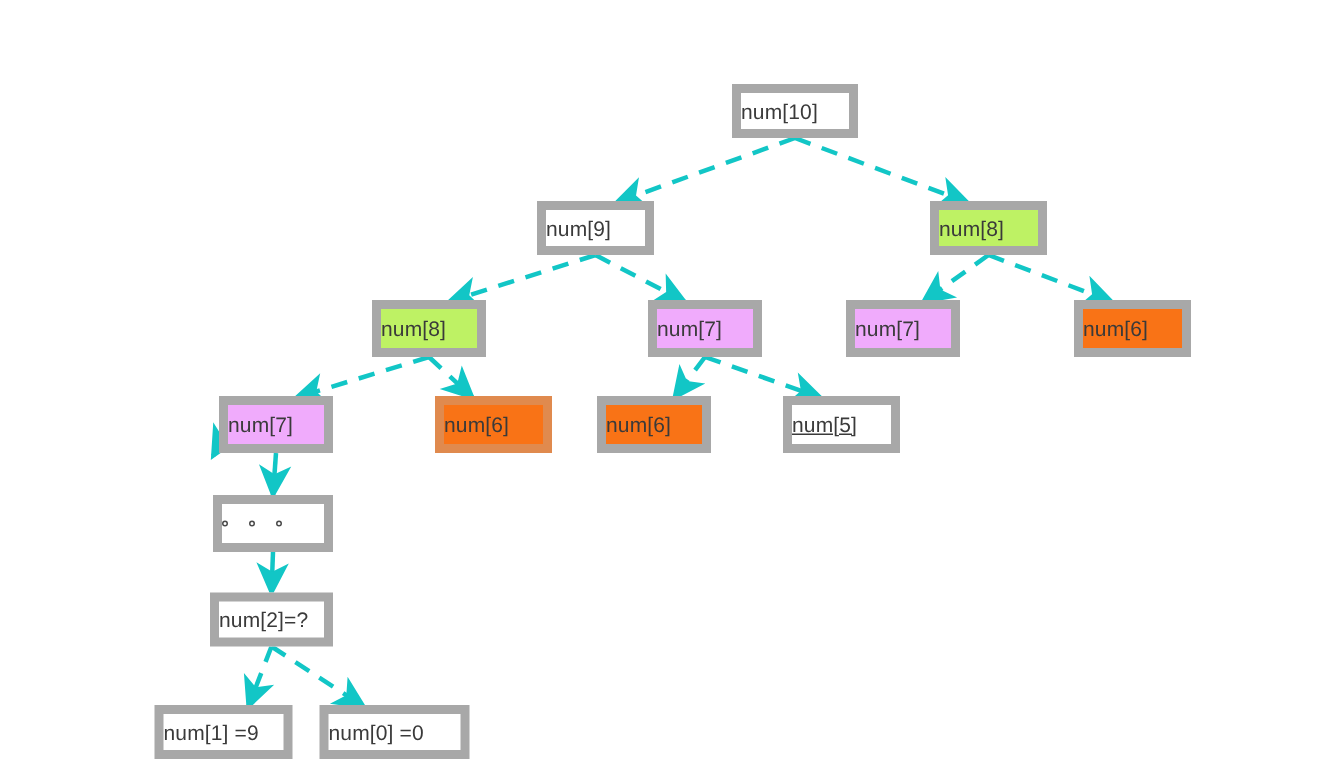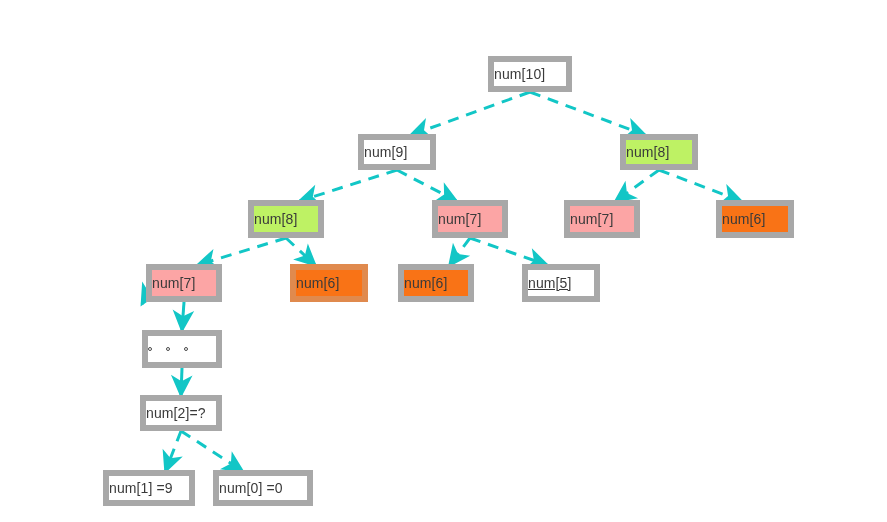--- a/index.html
+++ b/index.html
@@ -46,21 +46,21 @@
     letter-spacing: 0.1px;
     white-space: nowrap;
     background: #ffffff;
     border: 6px solid #0f172a;
     border-radius: 0;
     z-index: 2;
   }
 
   .node.fill-white  { background: #ffffff; }
   .node.fill-yellow { background: #bef264; }
-  .node.fill-green  { background: #fca5a5; }
+  .node.fill-green  { background: #f0abfc; }
   .node.fill-cyan   { background: #f97316; }
 
   .node.border-gray   { border-color: #a8a8a8; }
   .node.border-orange { border-color: #e08a4e; }
 
   .dots-node {
     letter-spacing: 0;
   }
   .dots-node .dots-inner {
     display: flex;

